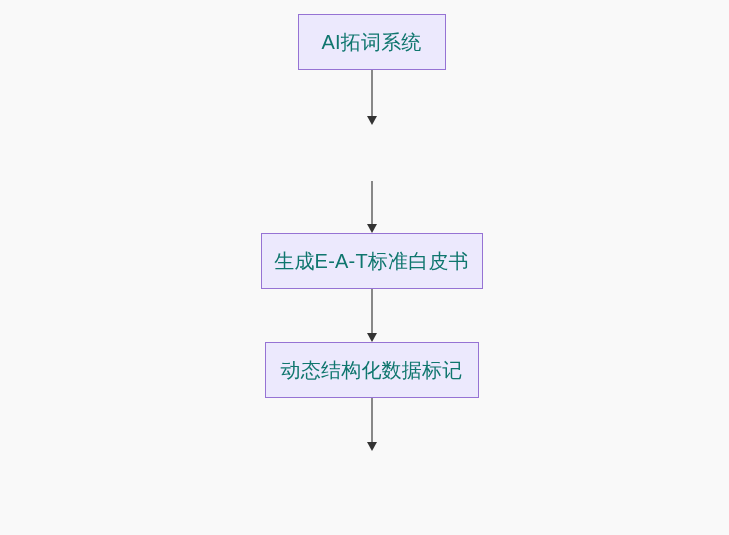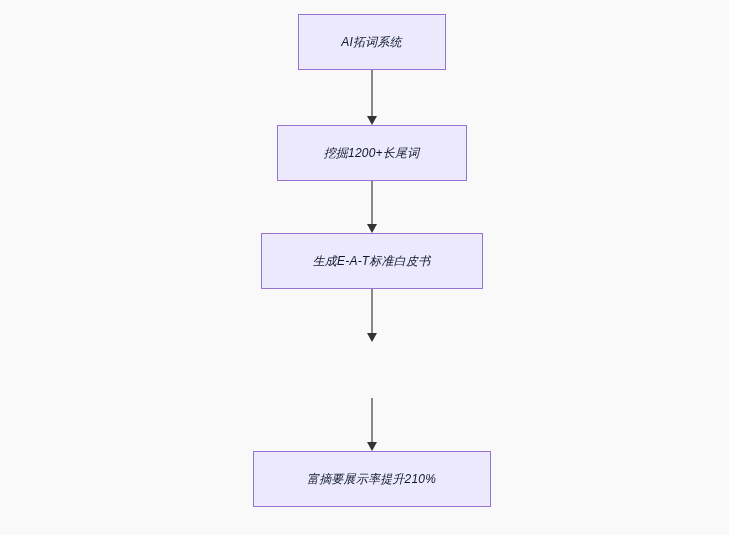--- a/index.html
+++ b/index.html
@@ -30,26 +30,25 @@
     background: #ece9fd;
     border: 1.6px solid #9673d4;
     border-radius: 0;
     display: flex;
     align-items: center;
     justify-content: center;
     margin-left: 7px; 
   }
 
   .flow-node-label {
-    font-size: 12px;
+    font-size: 20px;
     line-height: 1;
-    color: #0f172a;
+    color: #0f766e;
     white-space: nowrap;
     letter-spacing: 0.2px;
-    font-style: italic;
   }
 
   
   .node-0 { top: 14px;  width: 148px; }
   .node-1 { top: 125px; width: 190px; }
   .node-2 { top: 233px; width: 222px; text-align: center; }
   .node-3 { top: 342px; width: 214px; }
   .node-4 { top: 451px; width: 238px; }
 
   
@@ -96,41 +95,38 @@
 
   <div class="flow-node node-0">
     <span class="flow-node-label">AI拓词系统</span>
   </div>
 
   <div class="flow-edge edge-0">
     <div class="edge-line"></div>
     <div class="edge-arrow"></div>
   </div>
 
-  <div class="flow-node node-1">
-    <span class="flow-node-label">挖掘1200+长尾词</span>
-  </div>
 
   <div class="flow-edge edge-1">
     <div class="edge-line"></div>
     <div class="edge-arrow"></div>
   </div>
 
   <div class="flow-node node-2">
     <span class="flow-node-label">生成E-A-T标准白皮书</span>
   </div>
 
   <div class="flow-edge edge-2">
     <div class="edge-line"></div>
     <div class="edge-arrow"></div>
   </div>
 
+  <div class="flow-node node-3">
+    <span class="flow-node-label">动态结构化数据标记</span>
+  </div>
 
   <div class="flow-edge edge-3">
     <div class="edge-line"></div>
     <div class="edge-arrow"></div>
   </div>
 
-  <div class="flow-node node-4">
-    <span class="flow-node-label">富摘要展示率提升210%</span>
-  </div>
 
 </div>
 
 </body></html>

